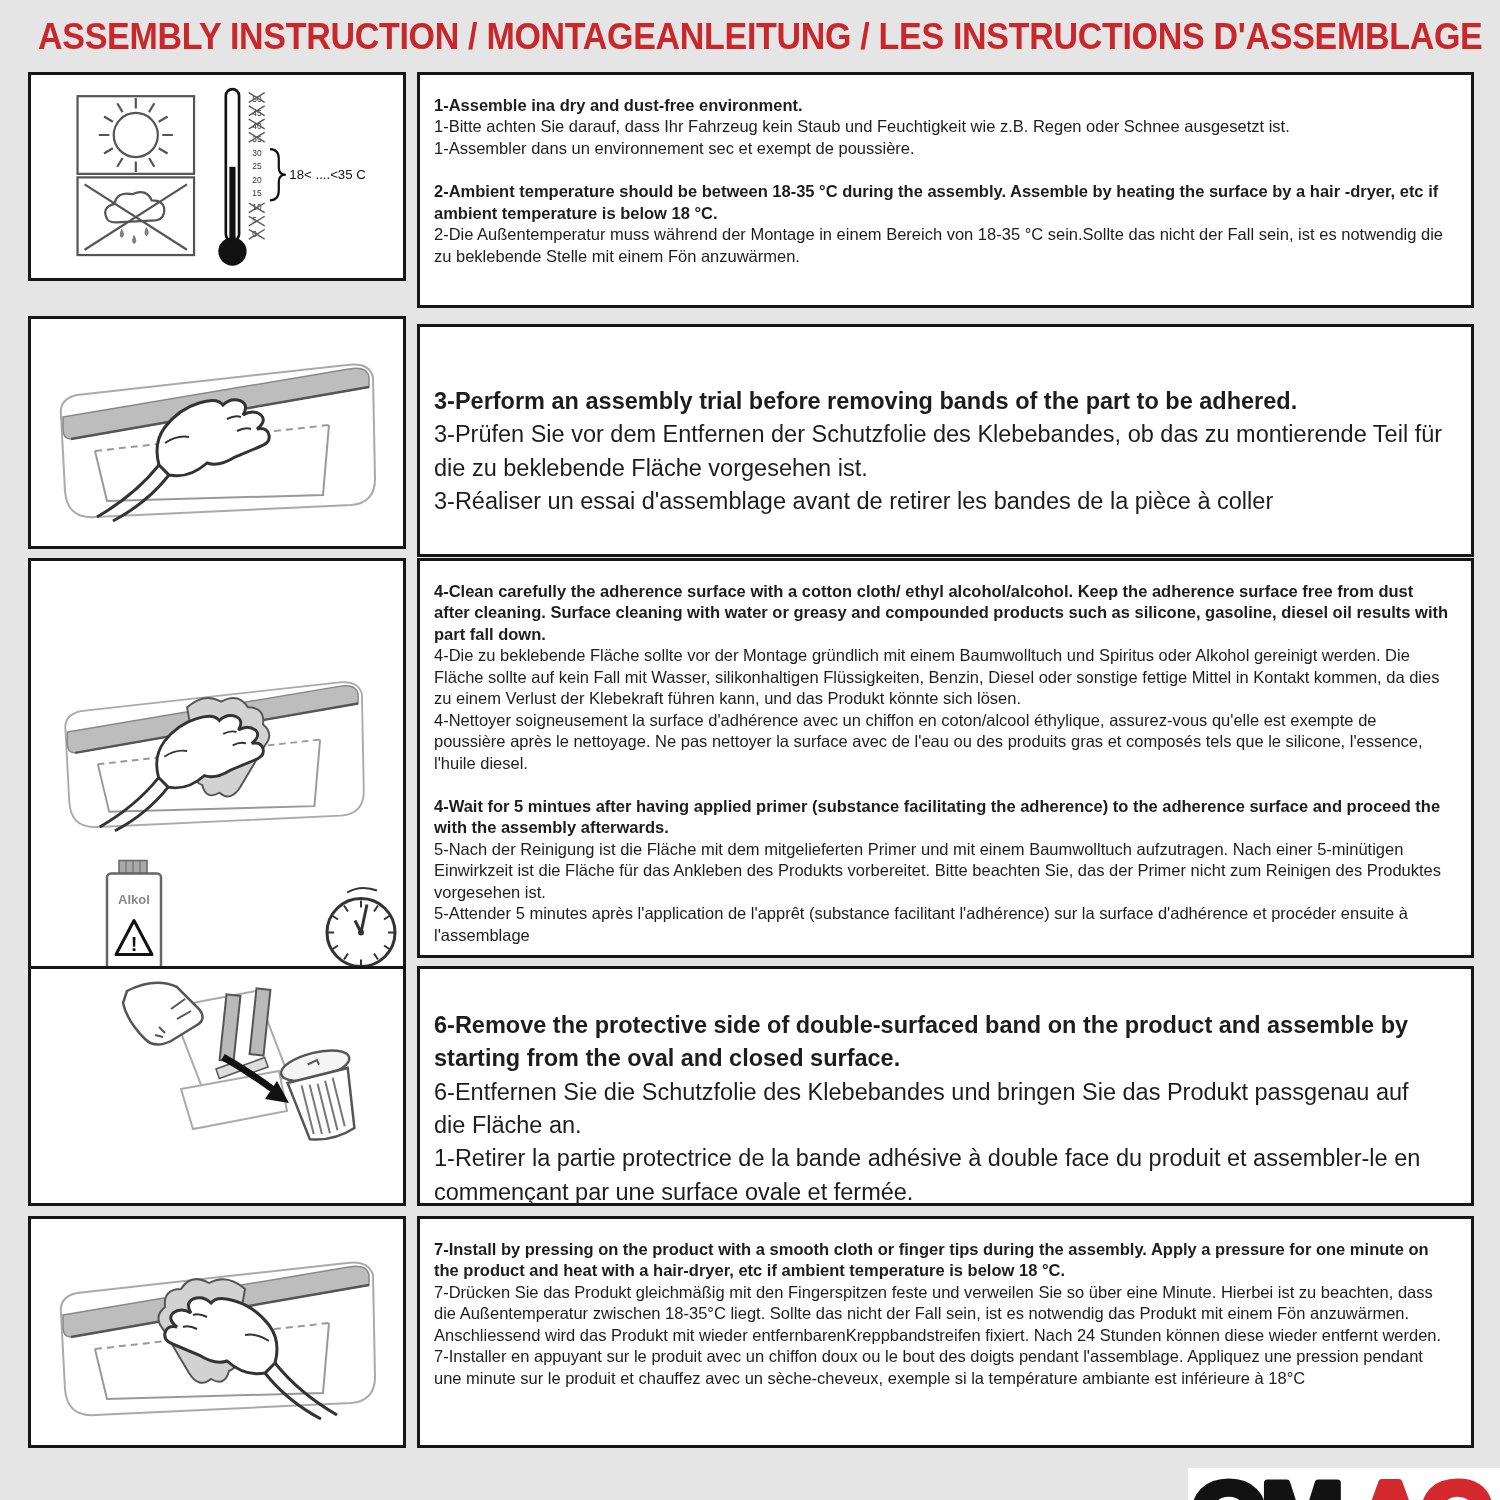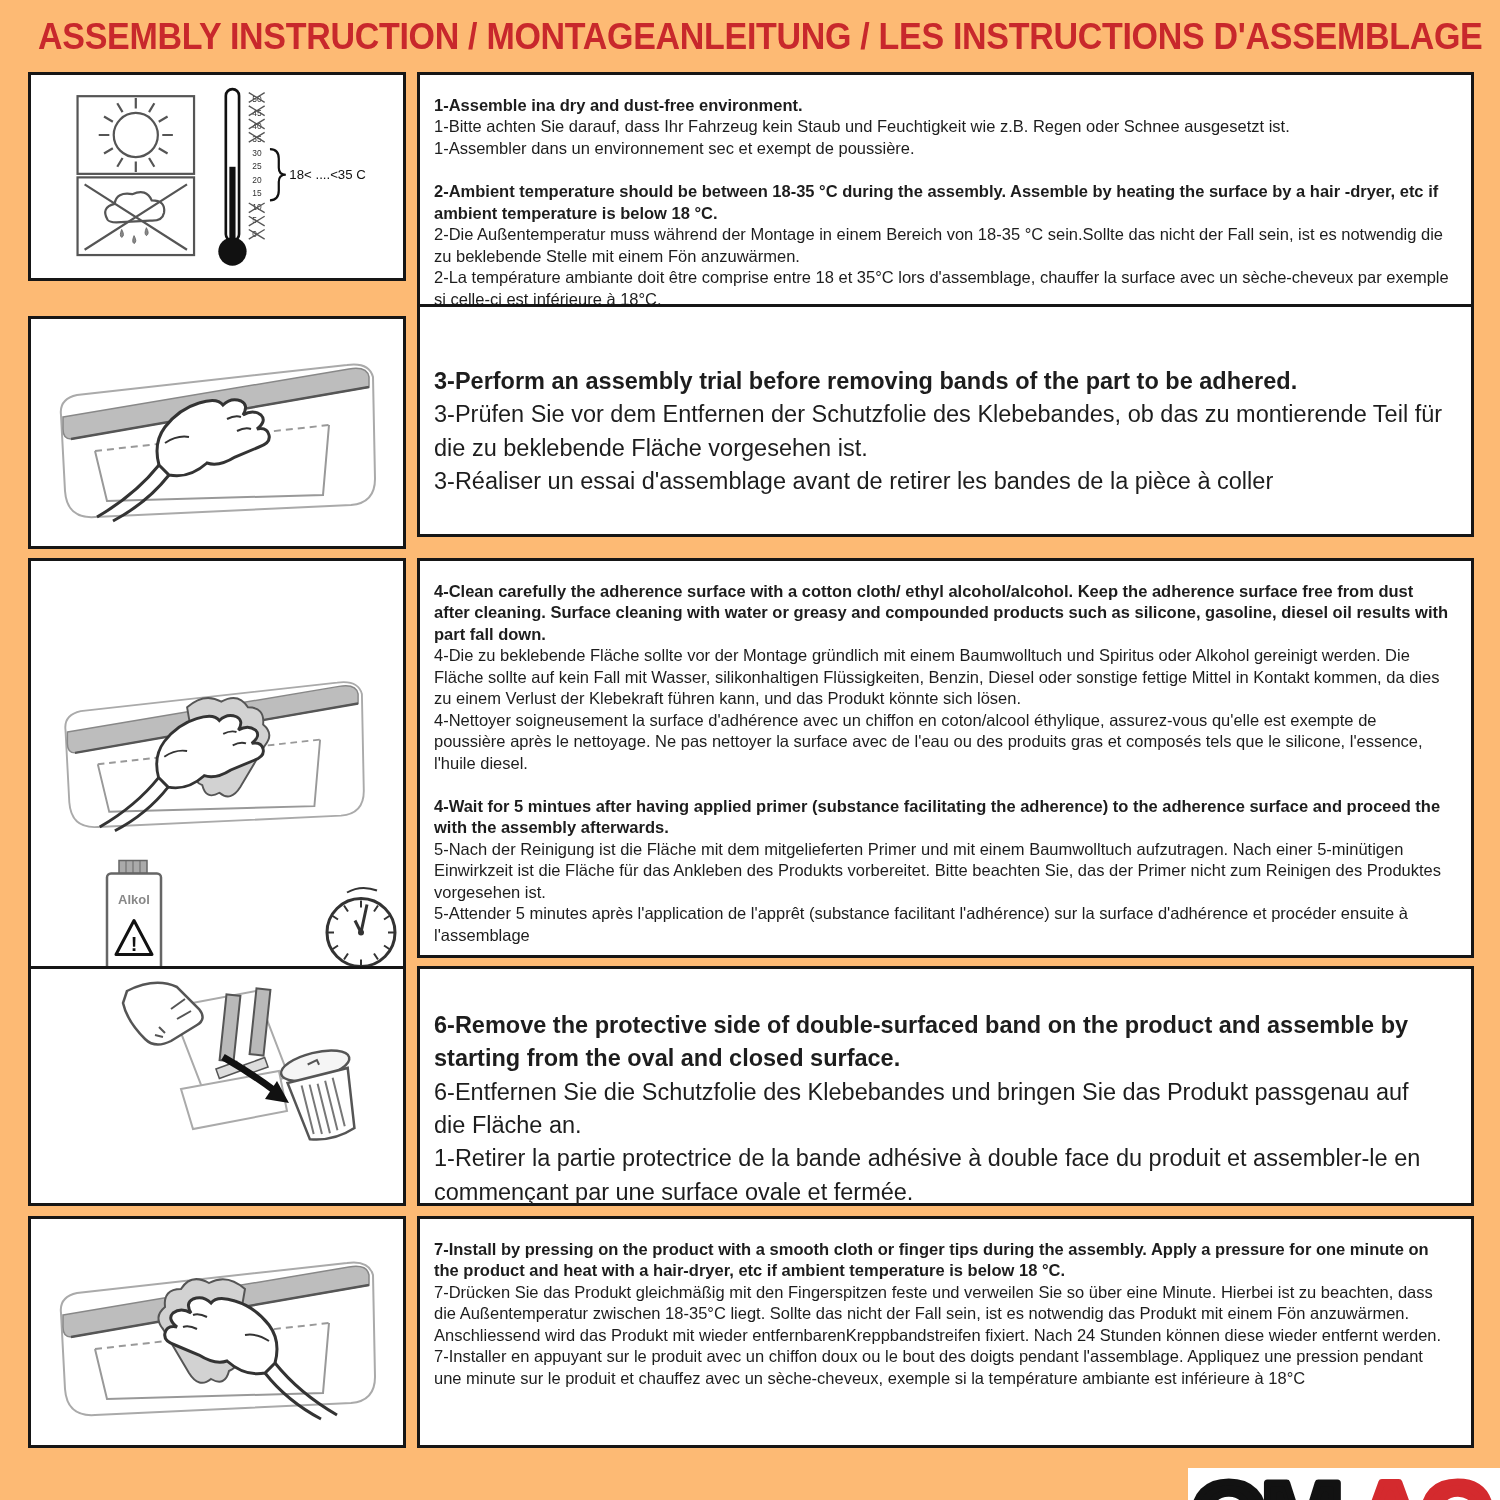--- a/index.html
+++ b/index.html
@@ -3,21 +3,21 @@
 <meta charset="utf-8">
 <style>
   :root{
     --accent-red:#C8282C;
     --logo-black:#121212;
     --logo-red:#D42A2E;
   }
   *{box-sizing:border-box;margin:0;padding:0}
   html,body{width:1500px;height:1500px;background:#fff;overflow:hidden;
     font-family:"Liberation Sans", sans-serif;color:#1d1d1d}
-  #sheet{position:relative;width:1500px;height:1500px;background:#fdba74}
+  #sheet{position:relative;width:1500px;height:1500px;background:#e5e5e5}
   .title{position:absolute;left:38px;top:16px;width:1440px;white-space:nowrap;
     font-size:34px;font-weight:bold;letter-spacing:-0.3px;color:var(--accent-red);
     transform:scaleY(1.08);transform-origin:left top}
   .box{position:absolute;border:3px solid #161616;background:#fff}
   .lbox{left:28px;width:378px}
   .rbox{left:417px;width:1057px}
   .pad{padding:20px 20px 0 14px}
   .pad-lg2{padding:58px 20px 0 14px}
   .pad-lg4{padding:40px 28px 0 14px}
   .pad5{padding:20px 20px 0 14px}
@@ -101,33 +101,32 @@
     </svg>
   </div>
   <div class="box rbox" style="top:72px;height:236px">
     <div class="pad">
       <p class="t-sm b">1-Assemble ina dry and dust-free environment.</p>
       <p class="t-sm">1-Bitte achten Sie darauf, dass Ihr Fahrzeug kein Staub und Feuchtigkeit wie z.B. Regen oder Schnee ausgesetzt ist.</p>
       <p class="t-sm">1-Assembler dans un environnement sec et exempt de poussière.</p>
       <div class="gap"></div>
       <p class="t-sm b">2-Ambient temperature should be between 18-35 °C  during the assembly. Assemble by heating the surface by a hair -dryer, etc if ambient temperature is below 18 °C.</p>
       <p class="t-sm">2-Die Außentemperatur muss während der Montage in einem Bereich von 18-35 °C  sein.Sollte das nicht der Fall sein, ist es notwendig die zu beklebende Stelle mit einem Fön anzuwärmen.</p>
-      <p class="t-sm">2-La température ambiante doit être comprise entre 18 et 35°C lors d'assemblage, chauffer la surface avec un sèche-cheveux par exemple si celle-ci est inférieure à 18°C.</p>
     </div>
   </div>
 
   <div class="box lbox" style="top:316px;height:233px">
     <svg class="fillbox" viewBox="0 0 372 227">
       <g transform="translate(0,8)">
         <use href="#g-panel"></use>
         <use href="#g-hand"></use>
       </g>
     </svg>
   </div>
-  <div class="box rbox" style="top:304px;height:233px">
+  <div class="box rbox" style="top:324px;height:233px">
     <div class="pad-lg2">
       <p class="t-lg b">3-Perform an assembly trial before removing bands of the part to be adhered.</p>
       <p class="t-lg">3-Prüfen Sie vor dem Entfernen der Schutzfolie des Klebebandes, ob das zu montierende Teil für die zu beklebende Fläche vorgesehen ist.</p>
       <p class="t-lg">3-Réaliser un essai d'assemblage avant de retirer les bandes de la pièce à coller</p>
     </div>
   </div>
 
   <div class="box lbox" style="top:558px;height:519px">
     <svg class="fillbox" viewBox="0 0 372 394">
       <g transform="translate(6,26) scale(0.95)">

